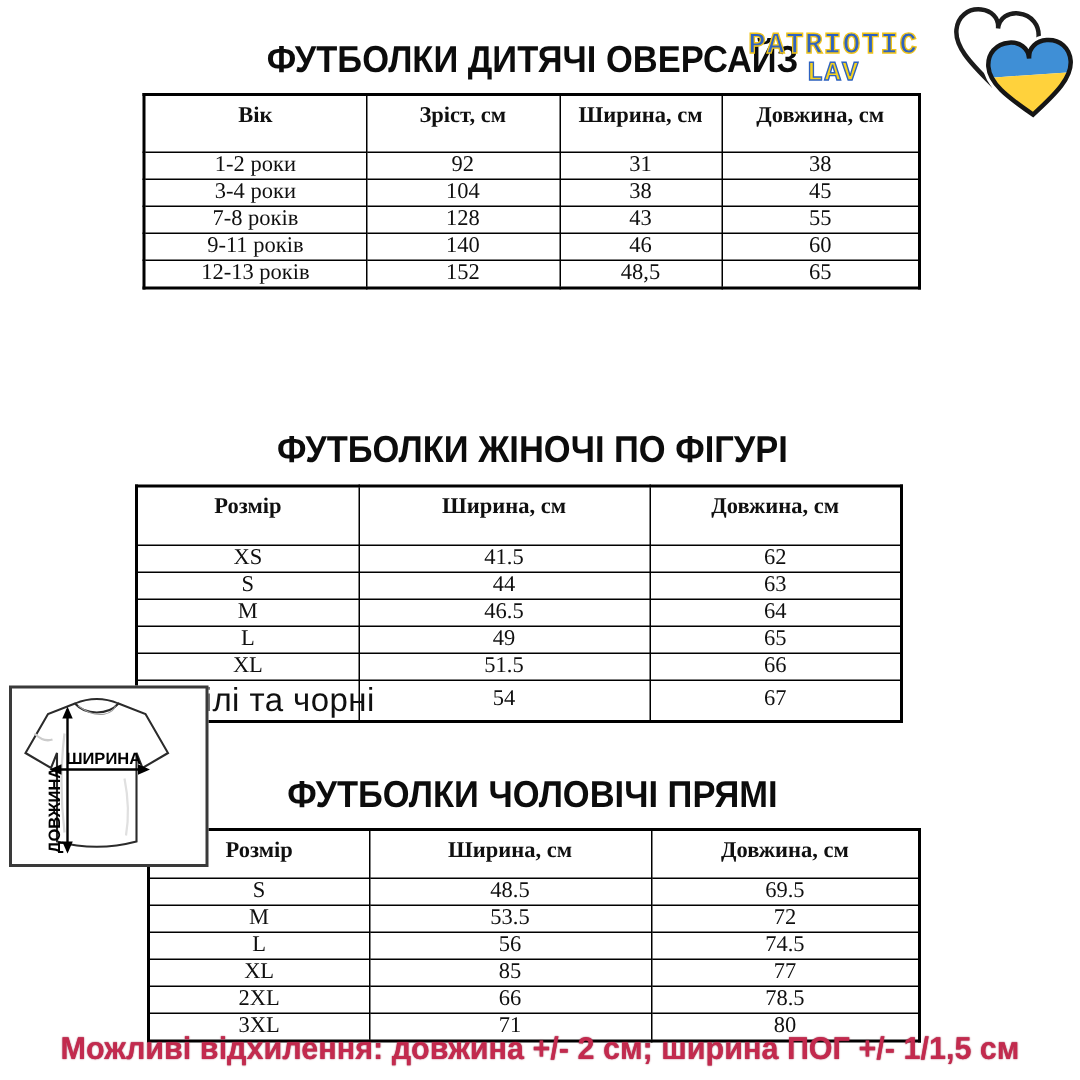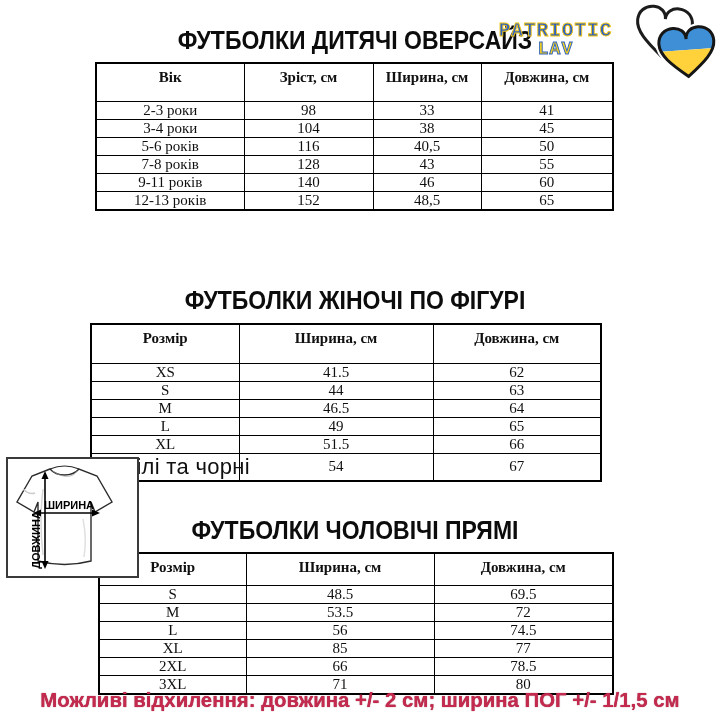--- a/index.html
+++ b/index.html
@@ -120,36 +120,30 @@
     <thead>
       <tr>
         <th>Вік</th>
         <th>Зріст, см</th>
         <th>Ширина, см</th>
         <th>Довжина, см</th>
       </tr>
     </thead>
     <tbody>
       <tr>
-        <td>2-3 роки</td>
-        <td>98</td>
-        <td>33</td>
-        <td>41</td>
+        <td>1-2 роки</td>
+        <td>92</td>
+        <td>31</td>
+        <td>38</td>
       </tr>
       <tr>
         <td>3-4 роки</td>
         <td>104</td>
         <td>38</td>
         <td>45</td>
-      </tr>
-      <tr>
-        <td>5-6 років</td>
-        <td>116</td>
-        <td>40,5</td>
-        <td>50</td>
       </tr>
       <tr>
         <td>7-8 років</td>
         <td>128</td>
         <td>43</td>
         <td>55</td>
       </tr>
       <tr>
         <td>9-11 років</td>
         <td>140</td>

